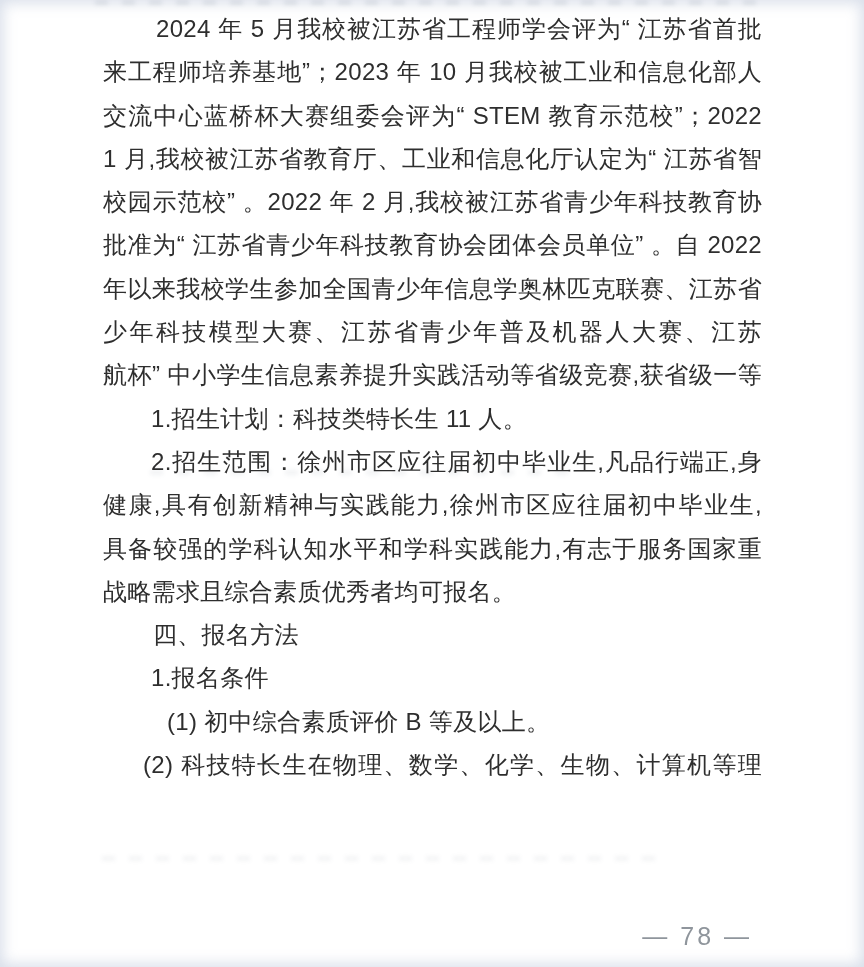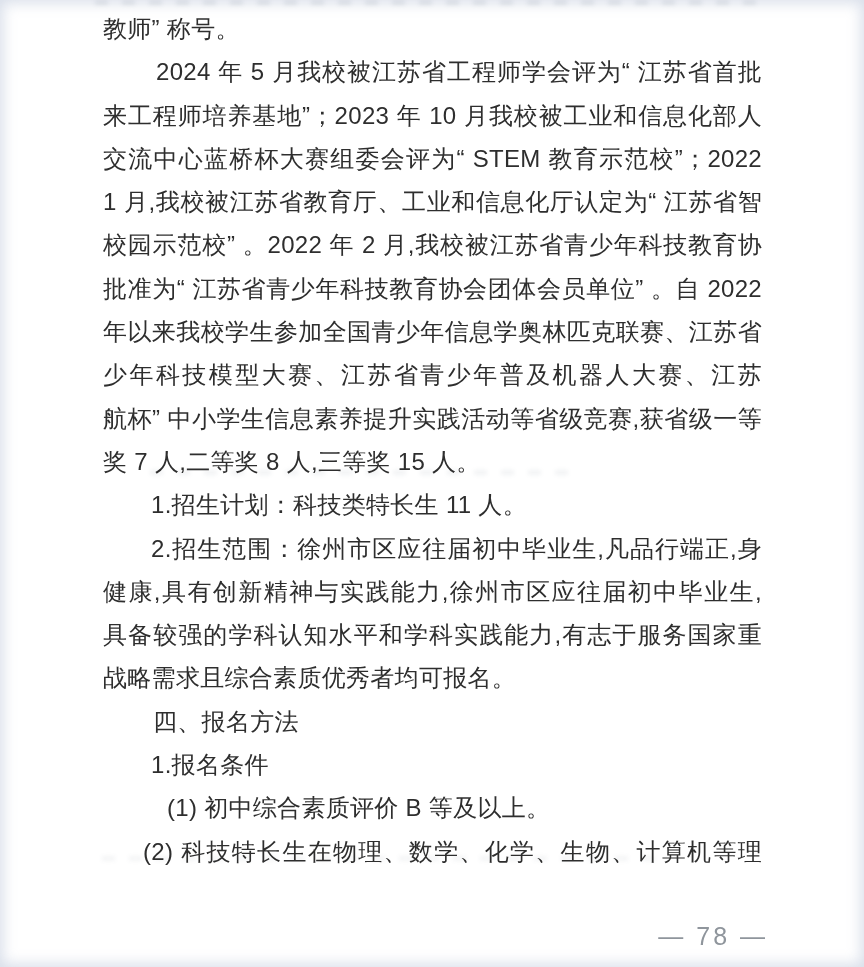--- a/index.html
+++ b/index.html
@@ -34,21 +34,21 @@
     overflow: hidden;
     height: 43.3px;
   }
   .line.justify {
     text-align: justify;
     text-align-last: justify;
   }
   .pagenum {
     position: absolute;
     top: 922px;
-    right: 96px;
+    right: 112px;
     font-size: 25px;
     letter-spacing: 3px;
     color: #8f959c;
   }
   
   .artifact {
     position: absolute;
     height: 5px;
     background: repeating-linear-gradient(90deg,
       rgba(120, 130, 145, 0.45) 0 13px,
@@ -64,31 +64,29 @@
 </head>
 <body>
 
 <div class="page">
   <div class="artifact a1"></div>
   <div class="artifact a2"></div>
   <div class="artifact a3"></div>
 
   <div class="textblock">
 
-  <div class="line">教师” 称号。</div>
       <div class="line justify" style="padding-left: 53px;">2024 年 5 月我校被江苏省工程师学会评为“ 江苏省首批未</div>
       <div class="line justify">来工程师培养基地”；2023 年 10 月我校被工业和信息化部人才</div>
       <div class="line justify">交流中心蓝桥杯大赛组委会评为“ STEM 教育示范校”；2022 年</div>
       <div class="line justify">1 月,我校被江苏省教育厅、工业和信息化厅认定为“ 江苏省智慧</div>
       <div class="line justify">校园示范校” 。2022 年 2 月,我校被江苏省青少年科技教育协会</div>
       <div class="line justify">批准为“ 江苏省青少年科技教育协会团体会员单位” 。自 2022</div>
       <div class="line justify">年以来我校学生参加全国青少年信息学奥林匹克联赛、江苏省青</div>
       <div class="line justify">少年科技模型大赛、江苏省青少年普及机器人大赛、江苏省“领</div>
       <div class="line justify">航杯” 中小学生信息素养提升实践活动等省级竞赛,获省级一等</div>
-      <div class="line">奖 7 人,二等奖 8 人,三等奖 15 人。</div>
       <div class="line" style="padding-left: 48px;">1.招生计划：科技类特长生 11 人。</div>
       <div class="line justify" style="padding-left: 48px;">2.招生范围：徐州市区应往届初中毕业生,凡品行端正,身心</div>
       <div class="line justify">健康,具有创新精神与实践能力,徐州市区应往届初中毕业生,</div>
       <div class="line justify">具备较强的学科认知水平和学科实践能力,有志于服务国家重大</div>
       <div class="line">战略需求且综合素质优秀者均可报名。</div>
       <div class="line" style="padding-left: 50px;">四、报名方法</div>
       <div class="line" style="padding-left: 48px;">1.报名条件</div>
       <div class="line" style="padding-left: 64px;">(1) 初中综合素质评价 B 等及以上。</div>
       <div class="line justify" style="padding-left: 40px;">(2) 科技特长生在物理、数学、化学、生物、计算机等理科方</div>
     </div>

